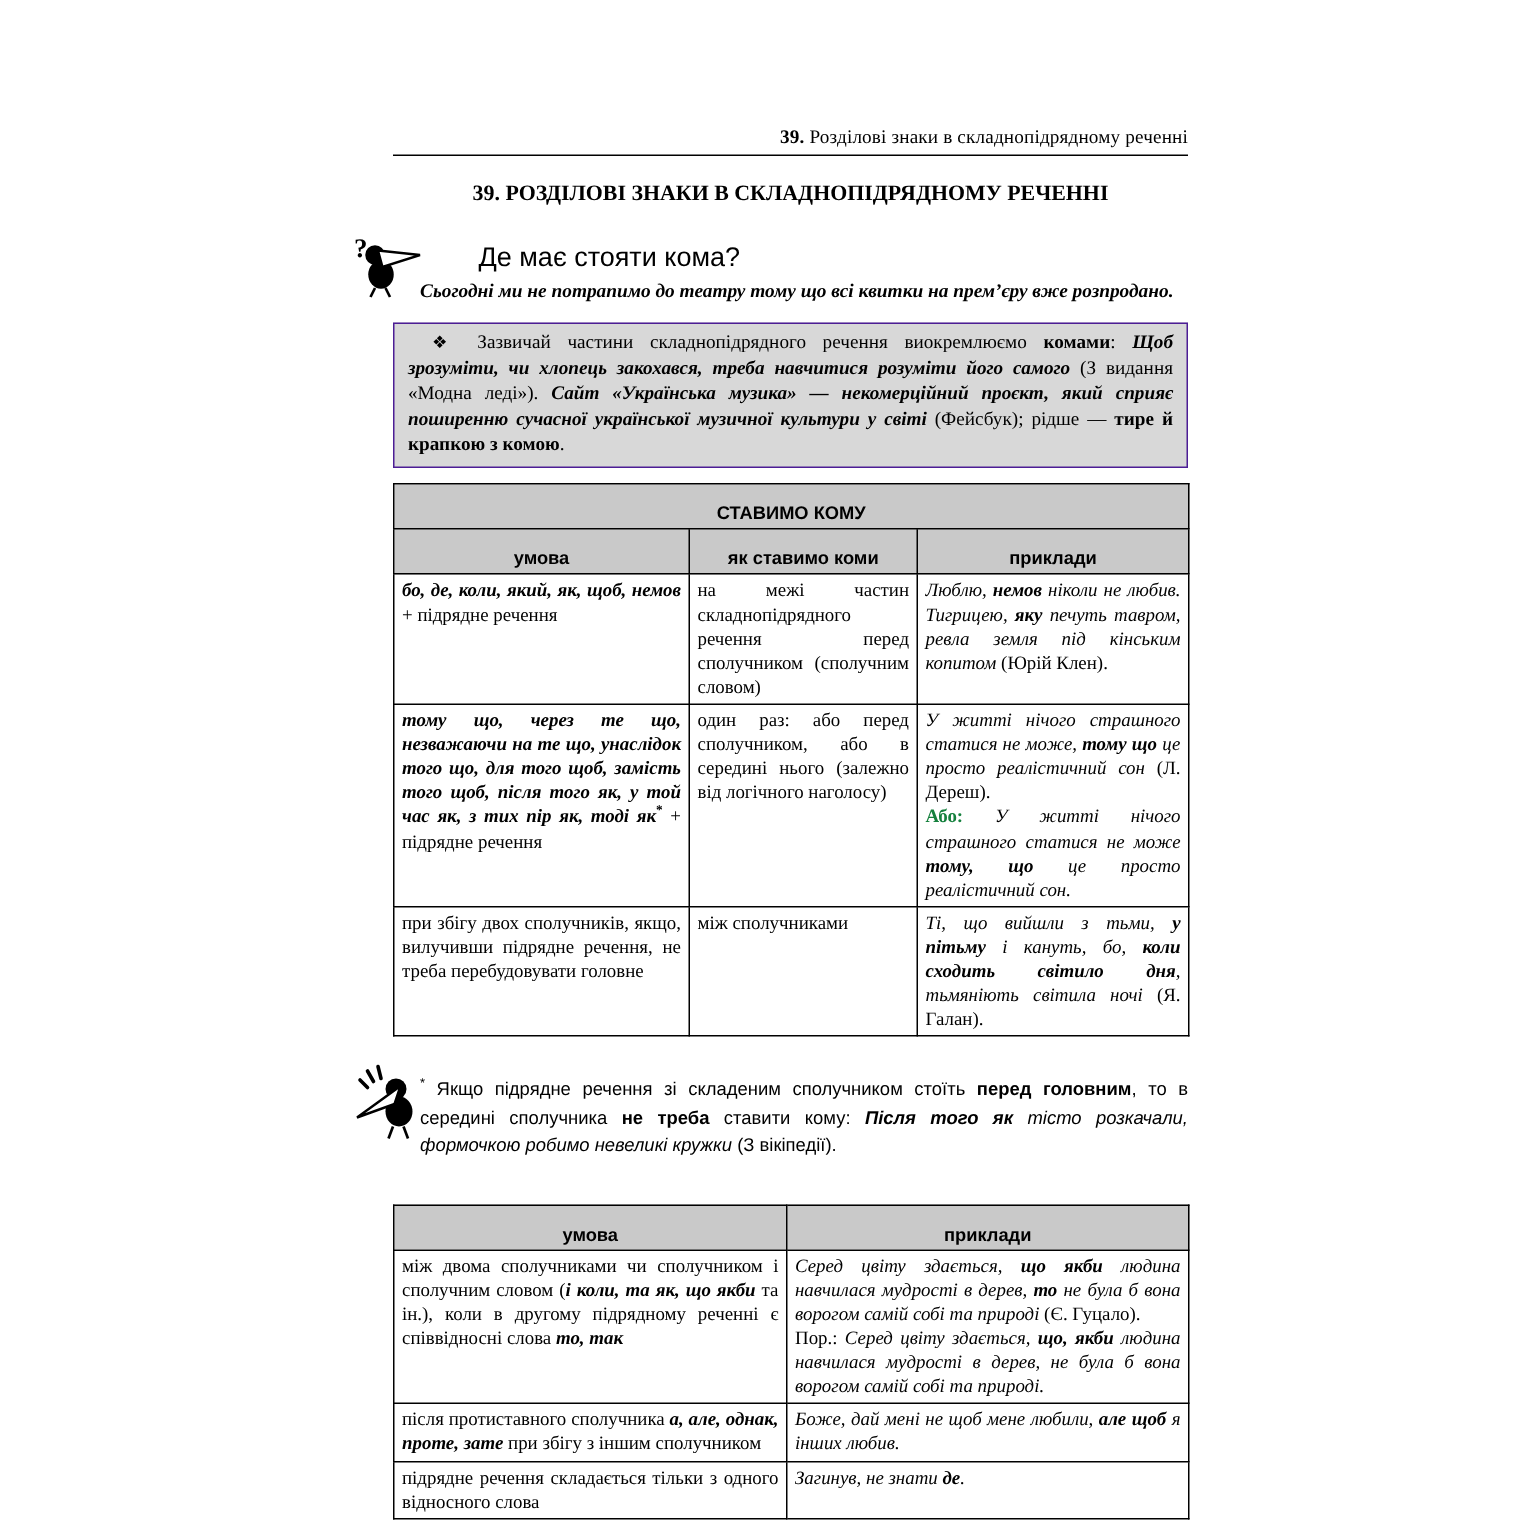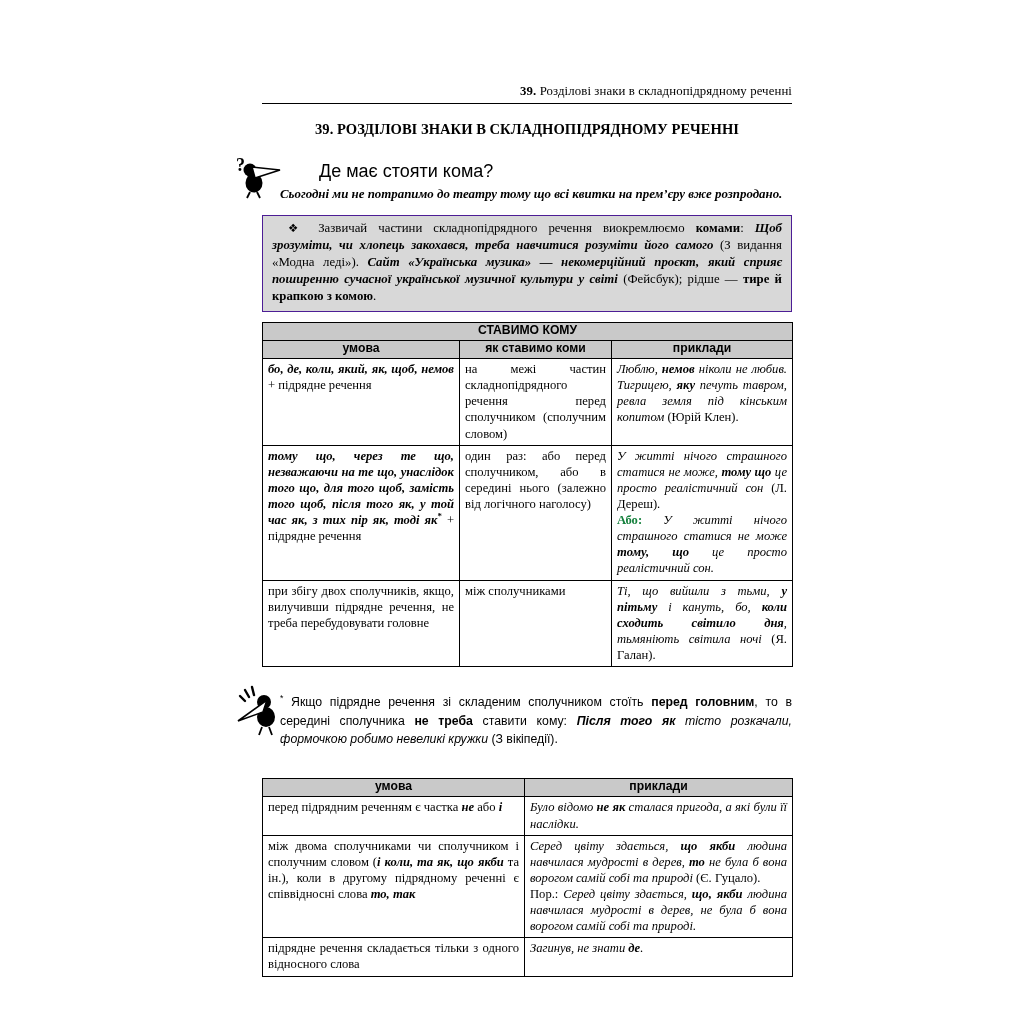--- a/index.html
+++ b/index.html
@@ -25,21 +25,21 @@
     padding:4px 9px 6px;font-size:12.8px;line-height:1.33;text-align:justify;
   }
   .intro .diamond{font-size:11.5px;padding:0 12px 0 16px;}
 
   table{border-collapse:collapse;width:530px;font-size:12.6px;table-layout:fixed;}
   .t1{margin-top:10px;}
   .t2{margin-top:30px;}
   td{border:1px solid #000;vertical-align:top;padding:2px 5px 3px;line-height:1.28;text-align:justify;}
   td.th{
     background:#c9c9c9;font-family:"Liberation Sans",sans-serif;font-weight:bold;
-    text-align:center;font-size:12.2px;padding:0 2px 3px;line-height:1.15;
+    text-align:center;font-size:12.2px;padding:12px 2px 3px;line-height:1.15;
   }
 
   .note{position:relative;margin-top:26px;padding-left:18px;}
   .note-icon{position:absolute;left:-26px;top:-8px;width:50px;height:54px;}
   .note-head{color:#e4007c;font-family:"Liberation Sans",sans-serif;font-weight:bold;font-size:13px;letter-spacing:.2px;}
   .note-body{margin-top:5px;font-family:"Liberation Sans",sans-serif;font-size:12.3px;line-height:1.5;text-align:justify;}
 
   .b{font-weight:bold;}
   .it{font-style:italic;}
   .accent{color:#15803d;}
@@ -122,26 +122,26 @@
     <colgroup>
         <col style="width:262px">
         <col style="width:268px">
       </colgroup>
     <tbody>
     <tr>
       <td class="th">умова</td>
       <td class="th">приклади</td>
     </tr>
     <tr>
-      <td><span>перед підрядним реченням  є частка </span><span class="b it">не</span><span> або </span><span class="b it">і</span></td>
-      <td><span class="it">Було відомо </span><span class="b it">не як</span><span class="it">  сталася пригода, а які були її наслідки.</span></td>
+      <td><span>між двома сполучниками чи сполучником і сполучним словом (</span><span class="b it">і коли, та як, що якби</span><span> та ін.), коли в другому підрядному реченні є співвідносні слова </span><span class="b it">то, так</span></td>
+      <td><span class="it">Серед цвіту здається, </span><span class="b it">що якби</span><span class="it"> людина навчилася мудрості в дерев, </span><span class="b it">то</span><span class="it"> не була б вона ворогом самій собі та природі </span><span>(Є. Гуцало).</span><br><span>Пор.: </span><span class="it">Серед цвіту здається, </span><span class="b it">що, якби</span><span class="it"> людина навчилася мудрості в дерев, не була б вона ворогом самій собі та природі.</span></td>
     </tr>
     <tr>
-      <td><span>між двома сполучниками чи сполучником і сполучним словом (</span><span class="b it">і коли, та як, що якби</span><span> та ін.), коли в другому підрядному реченні є співвідносні слова </span><span class="b it">то, так</span></td>
-      <td><span class="it">Серед цвіту здається, </span><span class="b it">що якби</span><span class="it"> людина навчилася мудрості в дерев, </span><span class="b it">то</span><span class="it"> не була б вона ворогом самій собі та природі </span><span>(Є. Гуцало).</span><br><span>Пор.: </span><span class="it">Серед цвіту здається, </span><span class="b it">що, якби</span><span class="it"> людина навчилася мудрості в дерев, не була б вона ворогом самій собі та природі.</span></td>
+      <td><span>після протиставного сполучника </span><span class="b it">а, але, однак, проте, зате</span><span> при збігу з іншим сполучником</span></td>
+      <td><span class="it">Боже, дай мені не щоб мене любили, </span><span class="b it">але щоб</span><span class="it"> я інших любив.</span></td>
     </tr>
     <tr>
       <td><span>підрядне речення  складається тільки з одного відносного слова</span></td>
       <td><span class="it">Загинув, не знати </span><span class="b it">де</span><span class="it">.</span></td>
     </tr>
   </tbody>
     </table>
 
 </div>
 

